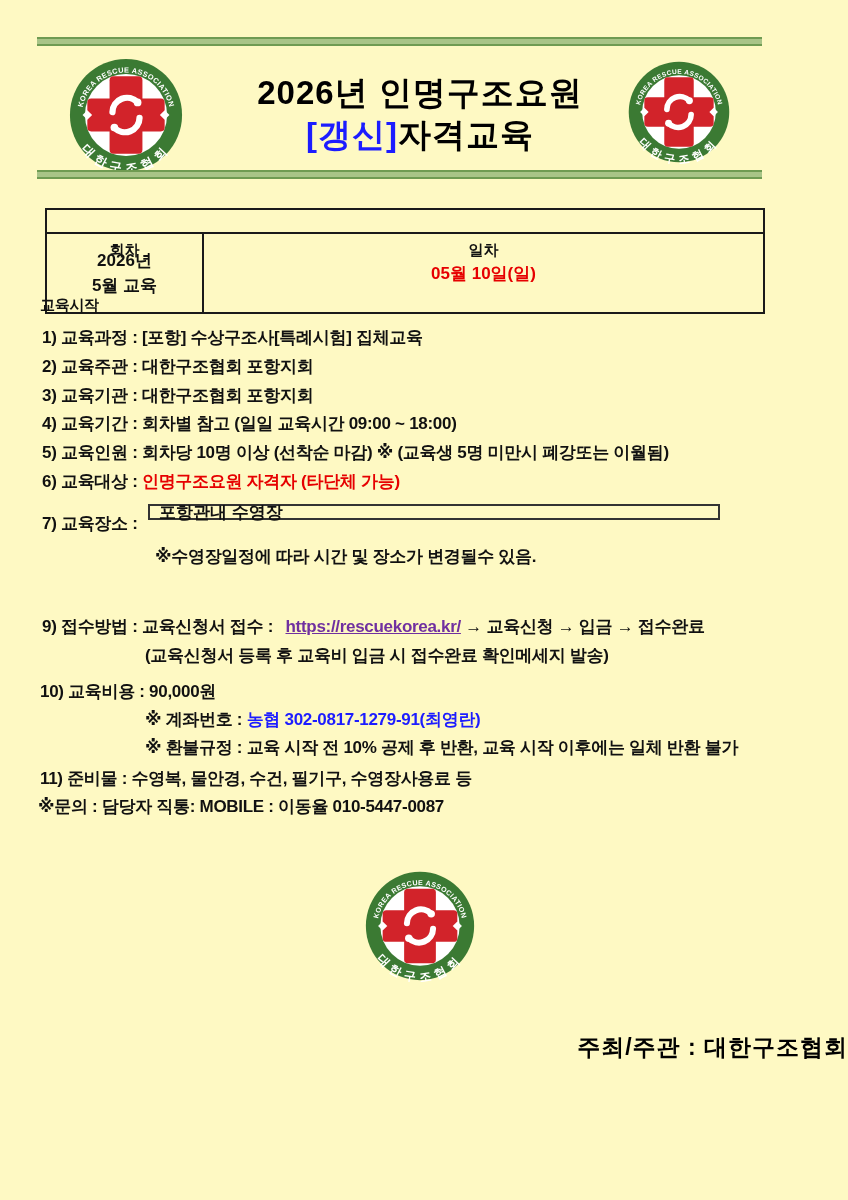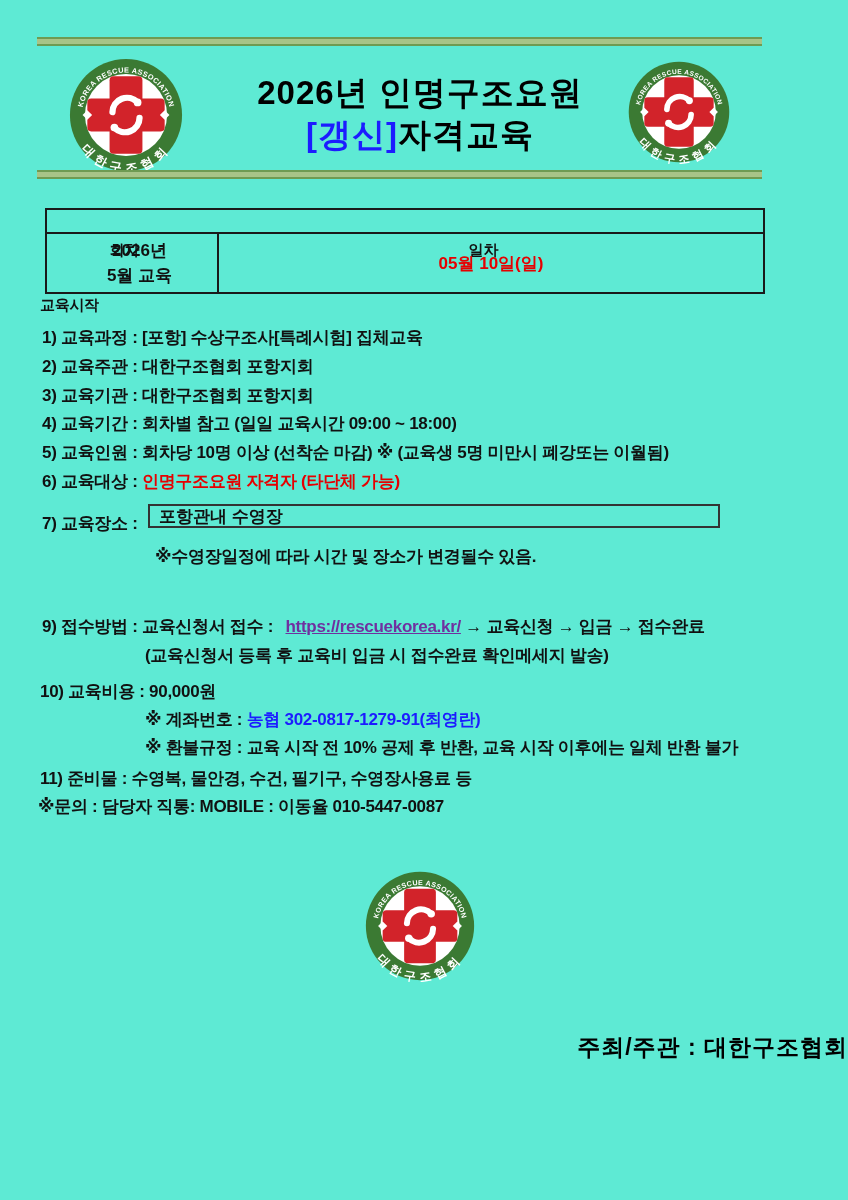--- a/index.html
+++ b/index.html
@@ -1,38 +1,38 @@
 <!DOCTYPE html>
 <html style="--accent-red: #e60000; --accent-blue: #1c1cff; --link-purple: #7030a0; --band-green-fill: #a8c487; --band-green-edge: #6f9b52; --logo-green: #3b7a33; --cross-red: #d2232a;"><head>
 <meta charset="utf-8">
 <style>
   html,body{margin:0;padding:0;background:#fff;}
-  .page{position:relative;width:848px;height:1200px;background:#5eead4;overflow:hidden;
+  .page{position:relative;width:848px;height:1200px;background:#fef9c3;overflow:hidden;
         font-family:"Liberation Sans","DejaVu Sans",sans-serif;font-weight:bold;color:#111;}
   .band{position:absolute;left:37px;width:725px;height:5px;
         background:var(--band-green-fill,#a8c487);
         border-top:2px solid var(--band-green-edge,#6f9b52);
         border-bottom:2px solid var(--band-green-edge,#6f9b52);}
   .title-block{position:absolute;left:194px;top:72px;width:452px;text-align:center;
         font-size:33px;line-height:42px;letter-spacing:1px;color:#000;}
   .blue{color:var(--accent-blue,#1c1cff);}
   .red{color:var(--accent-red,#e60000);}
   .tbl{position:absolute;left:45px;top:208px;width:716px;border:2px solid #1a1a1a;}
   .trow{display:flex;}
   .tbl .hrow{height:22px;border-bottom:2px solid #1a1a1a;}
-  .tbl .brow{height:58px;padding-left:15px;}
+  .tbl .brow{height:78px;}
   .c1{width:155px;border-right:2px solid #1a1a1a;display:flex;flex-direction:column;
       align-items:center;justify-content:center;}
   .c2{flex:1;display:flex;align-items:center;justify-content:center;}
   .hrow .c1,.hrow .c2{font-size:15px;margin-top:40px;}
   .brow .c1{font-size:17px;line-height:25px;}
   .brow .c2{font-size:17px;}
   .line{position:absolute;white-space:nowrap;font-size:17px;letter-spacing:-0.3px;color:#111;}
   .small{font-size:15px;}
-  .place-box{position:absolute;left:148px;top:504px;width:572px;height:24px;
+  .place-box{position:absolute;left:148px;top:504px;width:572px;height:16px;
       border:2px solid #333;display:flex;align-items:center;padding-left:9px;
       font-size:17px;box-sizing:border-box;}
   a.doc-link{color:var(--link-purple,#7030a0);text-decoration:underline;margin-left:8px;}
   .blue-val{color:var(--accent-blue,#1c1cff);}
   .logo{position:absolute;}
   .footer-line{position:absolute;left:0;right:0;top:1032px;text-align:right;
       font-size:23px;letter-spacing:1px;color:#000;}
 </style>
 </head>
 <body>

